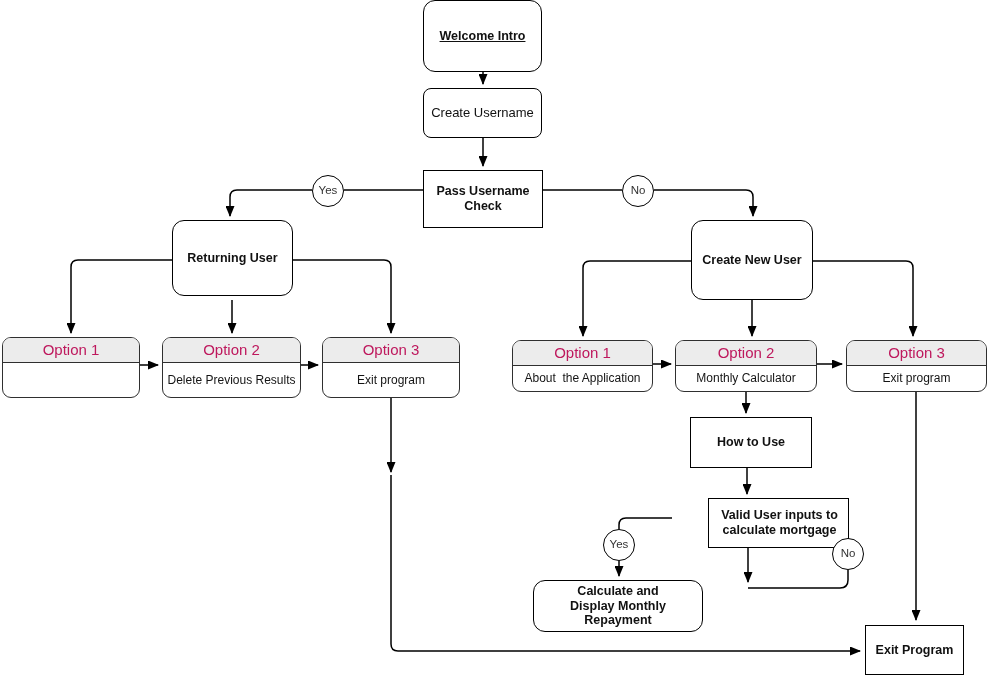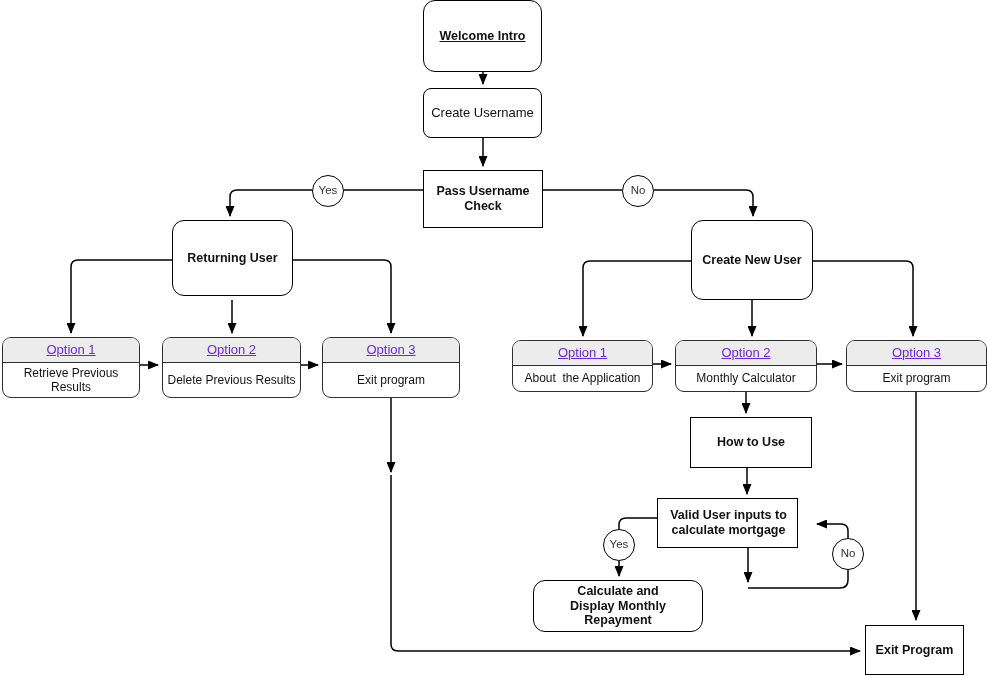--- a/index.html
+++ b/index.html
@@ -20,21 +20,21 @@
     border-radius:50%;width:32px;height:32px;padding:0;
     font-size:11.5px;color:#333;border:1.4px solid #000;z-index:2;
   }
   .option{
     flex-direction:column;align-items:stretch;justify-content:flex-start;
     padding:0;border-radius:9px;overflow:hidden;border:1.5px solid #2f2f2f;
   }
   .option .hdr{
     background:#ececec;border-bottom:1.4px solid #2f2f2f;
     display:flex;align-items:center;justify-content:center;
-    font-size:13px;color:#6d28d9;flex:0 0 24px;text-decoration:underline;
+    font-size:15px;color:#be185d;flex:0 0 24px;
   }
   .option .bdy{
     flex:1;display:flex;align-items:center;justify-content:center;
     font-size:12px;color:#141414;padding:1px 4px;white-space:pre-wrap;
     text-align:center;line-height:1.2;
   }
   .narrow-wrap{display:inline-block;max-width:118px;}
 </style>
 </head>
 <body>
@@ -86,21 +86,20 @@
   <div class="node circle" style="left:312px;top:175px;">Yes</div>
 
   <div class="node circle" style="left:622px;top:175px;">No</div>
 
   <div class="node rounded bold" style="left:172px;top:220px;width:121px;height:76px;">Returning User</div>
 
   <div class="node rounded bold" style="left:691px;top:220px;width:122px;height:80px;">Create New User</div>
 
   <div class="node option" style="left:2px;top:337px;width:138px;height:61px;">
     <div class="hdr">Option 1</div>
-    <div class="bdy">Retrieve Previous Results</div>
   </div>
 
   <div class="node option" style="left:162px;top:337px;width:139px;height:61px;">
     <div class="hdr">Option 2</div>
     <div class="bdy">Delete Previous Results</div>
   </div>
 
   <div class="node option" style="left:322px;top:337px;width:138px;height:61px;">
     <div class="hdr">Option 3</div>
     <div class="bdy">Exit program</div>
@@ -116,21 +115,21 @@
     <div class="bdy">Monthly Calculator</div>
   </div>
 
   <div class="node option" style="left:846px;top:340px;width:141px;height:52px;">
     <div class="hdr">Option 3</div>
     <div class="bdy">Exit program</div>
   </div>
 
   <div class="node bold" style="left:690px;top:417px;width:122px;height:51px;">How to Use</div>
 
-  <div class="node bold" style="left:657px;top:498px;width:141px;height:50px;padding-left:7px;">Valid User inputs to calculate mortgage</div>
+  <div class="node bold" style="left:708px;top:498px;width:141px;height:50px;padding-left:7px;">Valid User inputs to calculate mortgage</div>
 
   <div class="node circle" style="left:603px;top:529px;">Yes</div>
 
   <div class="node circle" style="left:832px;top:538px;">No</div>
 
   <div class="node rounded bold" style="left:533px;top:580px;width:170px;height:52px;text-align:center;">
     <span class="narrow-wrap">Calculate and Display Monthly Repayment</span>
   </div>
 
   <div class="node bold" style="left:865px;top:625px;width:99px;height:50px;">Exit Program</div>

